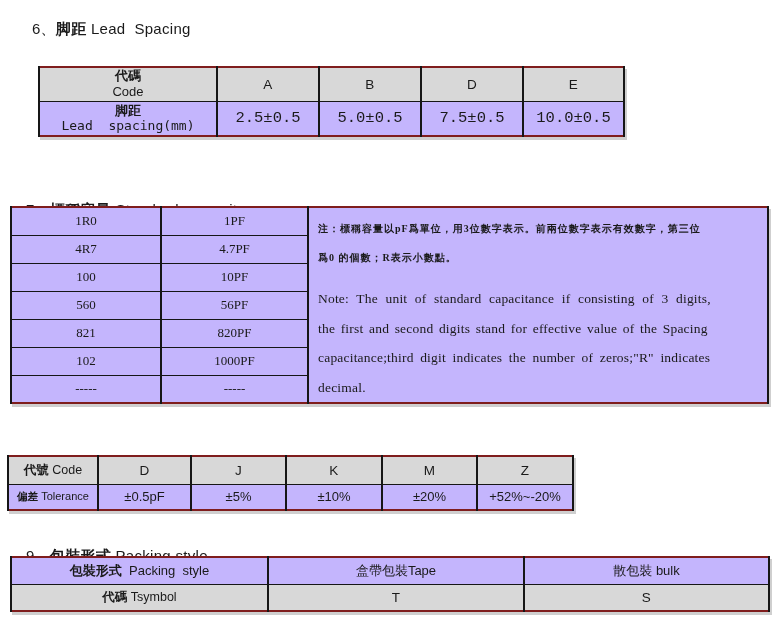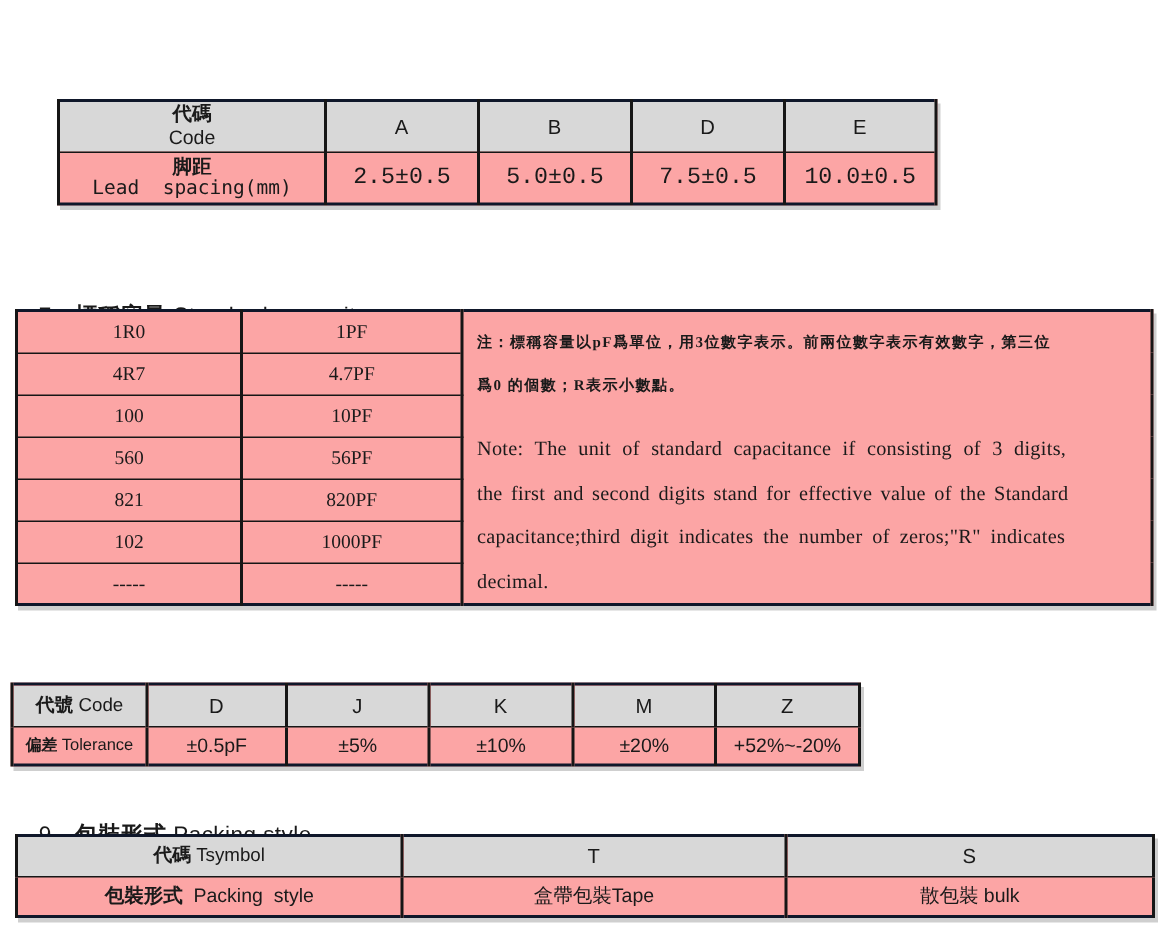--- a/index.html
+++ b/index.html
@@ -4,21 +4,21 @@
 <style>
   html,body{margin:0;padding:0;background:#ffffff;}
   .page{
     position:relative;width:775px;height:617px;background:#ffffff;
     font-family:"Liberation Sans",sans-serif;color:#1a1a1a;overflow:hidden;
   }
   .pre{white-space:pre;}
   .heading{position:absolute;font-size:15px;letter-spacing:.3px;white-space:pre;}
   .heading .zh{font-weight:bold;}
   table{position:absolute;border-collapse:collapse;table-layout:fixed;
-        border:2px solid #0f172a;box-shadow:2px 3px 0 #cfcfcf;background:#fca5a5;padding-left:44px;}
+        border:2px solid #7f1d1d;box-shadow:2px 3px 0 #cfcfcf;background:#c4b5fd;padding-left:44px;}
   td{border:1px solid #161616;border-left-width:2px;border-right-width:2px;
      text-align:center;vertical-align:middle;padding:0;font-size:13px;overflow:hidden;}
   .hd{background:#d8d8d8;}
   .code-letter{font-size:13.5px;letter-spacing:.5px;}
   
   .t1-head-label div{line-height:16px;font-size:13px;}
   .t1-head-label .zh{font-weight:bold;}
   .t1-value{font-family:Liberation Mono, monospace;font-size:15.5px;}
   .t1-rowlabel .zh{display:block;font-weight:bold;font-size:13px;line-height:15px;}
   .t1-rowlabel .en{display:block;font-family:"DejaVu Sans Mono",monospace;font-size:13px;line-height:16px;white-space:pre;}
@@ -35,20 +35,23 @@
   .t4-head{font-size:12.5px;}
   .t4-head .zh{font-weight:bold;}
   .t4-row{font-size:13px;}
   .t4-row .zh{font-weight:bold;}
 </style>
 </head>
 <body>
 
 <div class="page">
 
+  <div class="heading" style="left:14px;top:3px;">
+    <span>6、</span><span class="zh">脚距</span><span class="pre"> Lead  Spacing</span>
+  </div>
 
   <table style="left:38px;top:66px;width:585px;">
     <colgroup>
         <col style="width:178px">
         <col style="width:102px">
         <col style="width:102px">
         <col style="width:102px">
         <col style="width:101px">
       </colgroup>
     <tbody>
@@ -86,21 +89,21 @@
         <col style="width:460px">
       </colgroup>
     <tbody>
         <tr style="height:26px;">
       <td>1R0</td>
       <td>1PF</td>
       <td class="note-cell" rowspan="7">
         <div class="note-zh">注：標稱容量以pF爲單位，用3位數字表示。前兩位數字表示有效數字，第三位</div>
         <div class="note-zh">爲0 的個數；R表示小數點。</div>
         <div class="note-en" style="word-spacing:4px;margin-top:12px;">Note: The unit of standard capacitance if consisting of 3 digits,</div>
-        <div class="note-en">the first and second digits stand for effective value of the Standard</div>
+        <div class="note-en">the first and second digits stand for effective value of the Spacing</div>
         <div class="note-en" style="word-spacing:3px;">capacitance;third digit indicates the number of zeros;"R" indicates</div>
         <div class="note-en">decimal.</div>
       </td>
     </tr>
     <tr style="height:26px;">
       <td>4R7</td>
       <td>4.7PF</td>
     </tr>
     <tr style="height:26px;">
       <td>100</td>
@@ -164,29 +167,29 @@
   </div>
 
   <table style="left:10px;top:556px;width:758px;">
     <colgroup>
         <col style="width:257px">
         <col style="width:256px">
         <col style="width:245px">
       </colgroup>
     <tbody>
         <tr style="height:27px;">
+      <td class="t4-row">
+        <span class="zh">包裝形式</span><span class="pre">  Packing  style</span>
+      </td>
+      <td class="t4-row zh">盒帶包裝Tape</td>
+      <td class="t4-row zh">散包裝 bulk</td>
+    </tr>
+    <tr style="height:27px;">
       <td class="hd t4-head">
         <span class="zh">代碼</span><span class="pre"> Tsymbol</span>
       </td>
       <td class="hd code-letter">T</td>
       <td class="hd code-letter">S</td>
-    </tr>
-    <tr style="height:27px;">
-      <td class="t4-row">
-        <span class="zh">包裝形式</span><span class="pre">  Packing  style</span>
-      </td>
-      <td class="t4-row zh">盒帶包裝Tape</td>
-      <td class="t4-row zh">散包裝 bulk</td>
     </tr>
   </tbody>
     </table>
 
 </div>
 
 </body></html>

